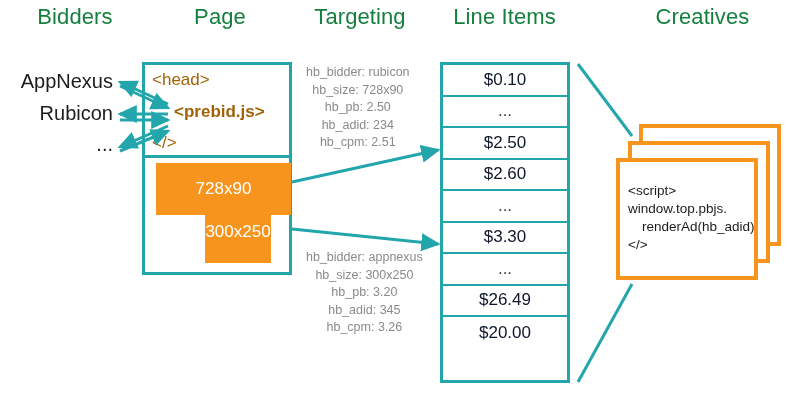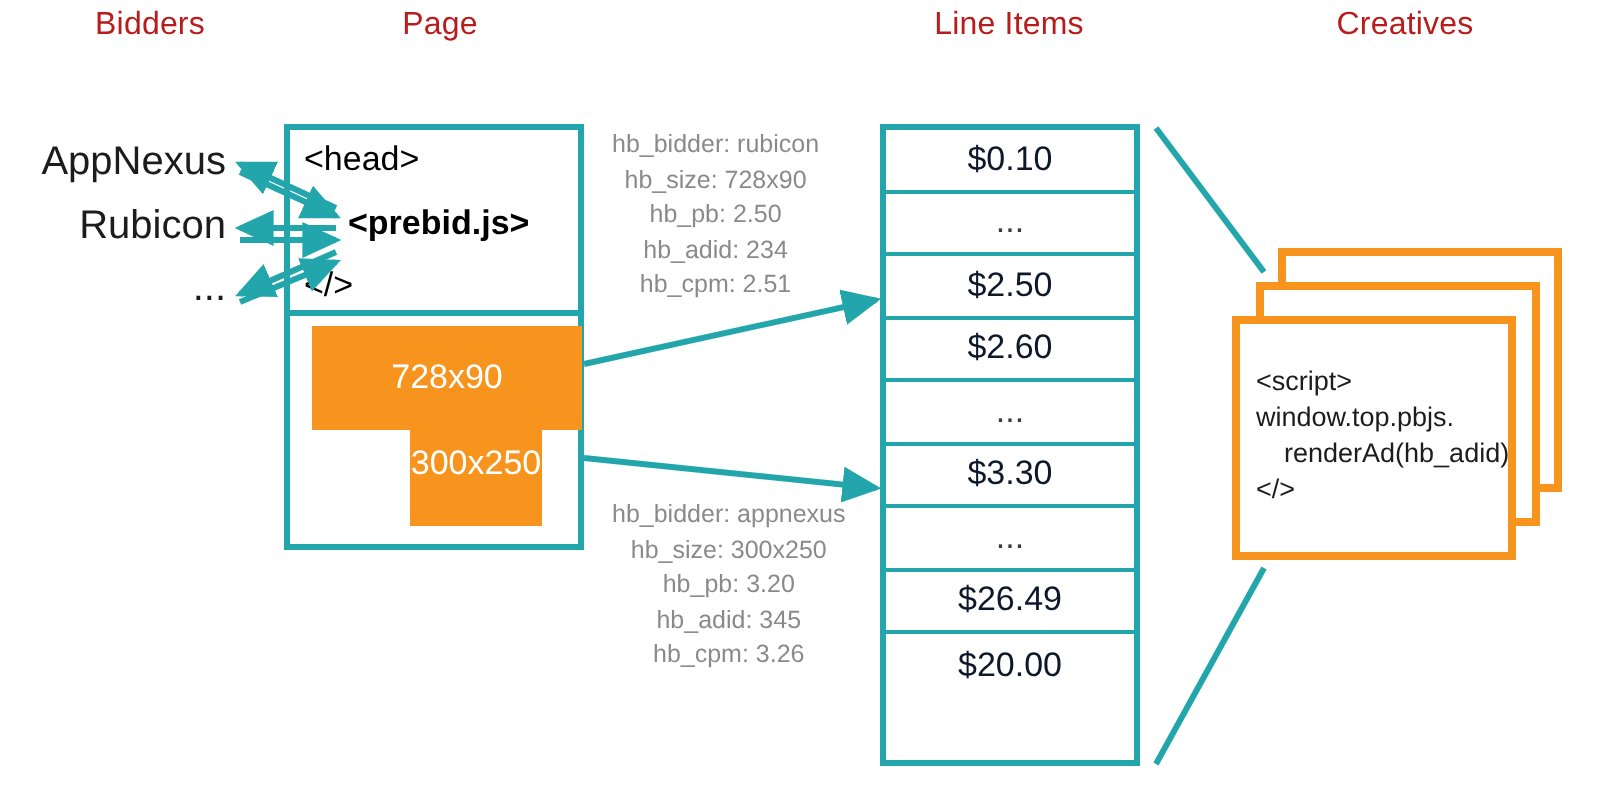--- a/index.html
+++ b/index.html
@@ -16,22 +16,22 @@
     color: #2b2b2b;
   }
   #stage {
     position: absolute;
     left: 0; top: 0;
     width: 800px;
     height: 401px;
   }
   .col-header {
     position: absolute;
-    font-size: 16px;
-    color: #b91c1c;
+    font-size: 22px;
+    color: #15803d;
     text-align: center;
     white-space: nowrap;
     letter-spacing: 0.1px;
   }
   .bidder-label {
     position: absolute;
     font-size: 20px;
     color: #1c1c1c;
     text-align: right;
     white-space: nowrap;
@@ -42,21 +42,21 @@
     border: 3px solid #23a6ab;
     background: #ffffff;
   }
   .page-head {
     position: absolute;
     box-sizing: border-box;
   }
   .code-line {
     position: absolute;
     font-size: 17px;
-    color: #000000;
+    color: #a16207;
     white-space: nowrap;
   }
   .ad-slot {
     position: absolute;
     background: #f7941e;
     color: #ffffff;
     font-size: 17px;
     display: flex;
     align-items: center;
     justify-content: center;
@@ -109,20 +109,21 @@
     pointer-events: none;
   }
 </style>
 </head>
 <body>
 
 <div id="stage">
 
   <div class="col-header" style="left:10px; top:4px; width:130px;">Bidders</div>
   <div class="col-header" style="left:155px; top:4px; width:130px;">Page</div>
+  <div class="col-header" style="left:295px; top:4px; width:130px;">Targeting</div>
   <div class="col-header" style="left:437px; top:4px; width:135px;">Line Items</div>
   <div class="col-header" style="left:635px; top:4px; width:135px;">Creatives</div>
 
   <div class="bidder-label" style="left:0px; top:70px; width:113px;">AppNexus</div>
   <div class="bidder-label" style="left:0px; top:102px; width:113px;">Rubicon</div>
   <div class="bidder-label" style="left:0px; top:133px; width:113px;">...</div>
 
   <div class="page-box" style="left:142px; top:62px; width:150px; height:213px;"></div>
 
   <div class="page-head" style="left:142px; top:155px; width:150px; height:3px; background:#23a6ab;"></div>

